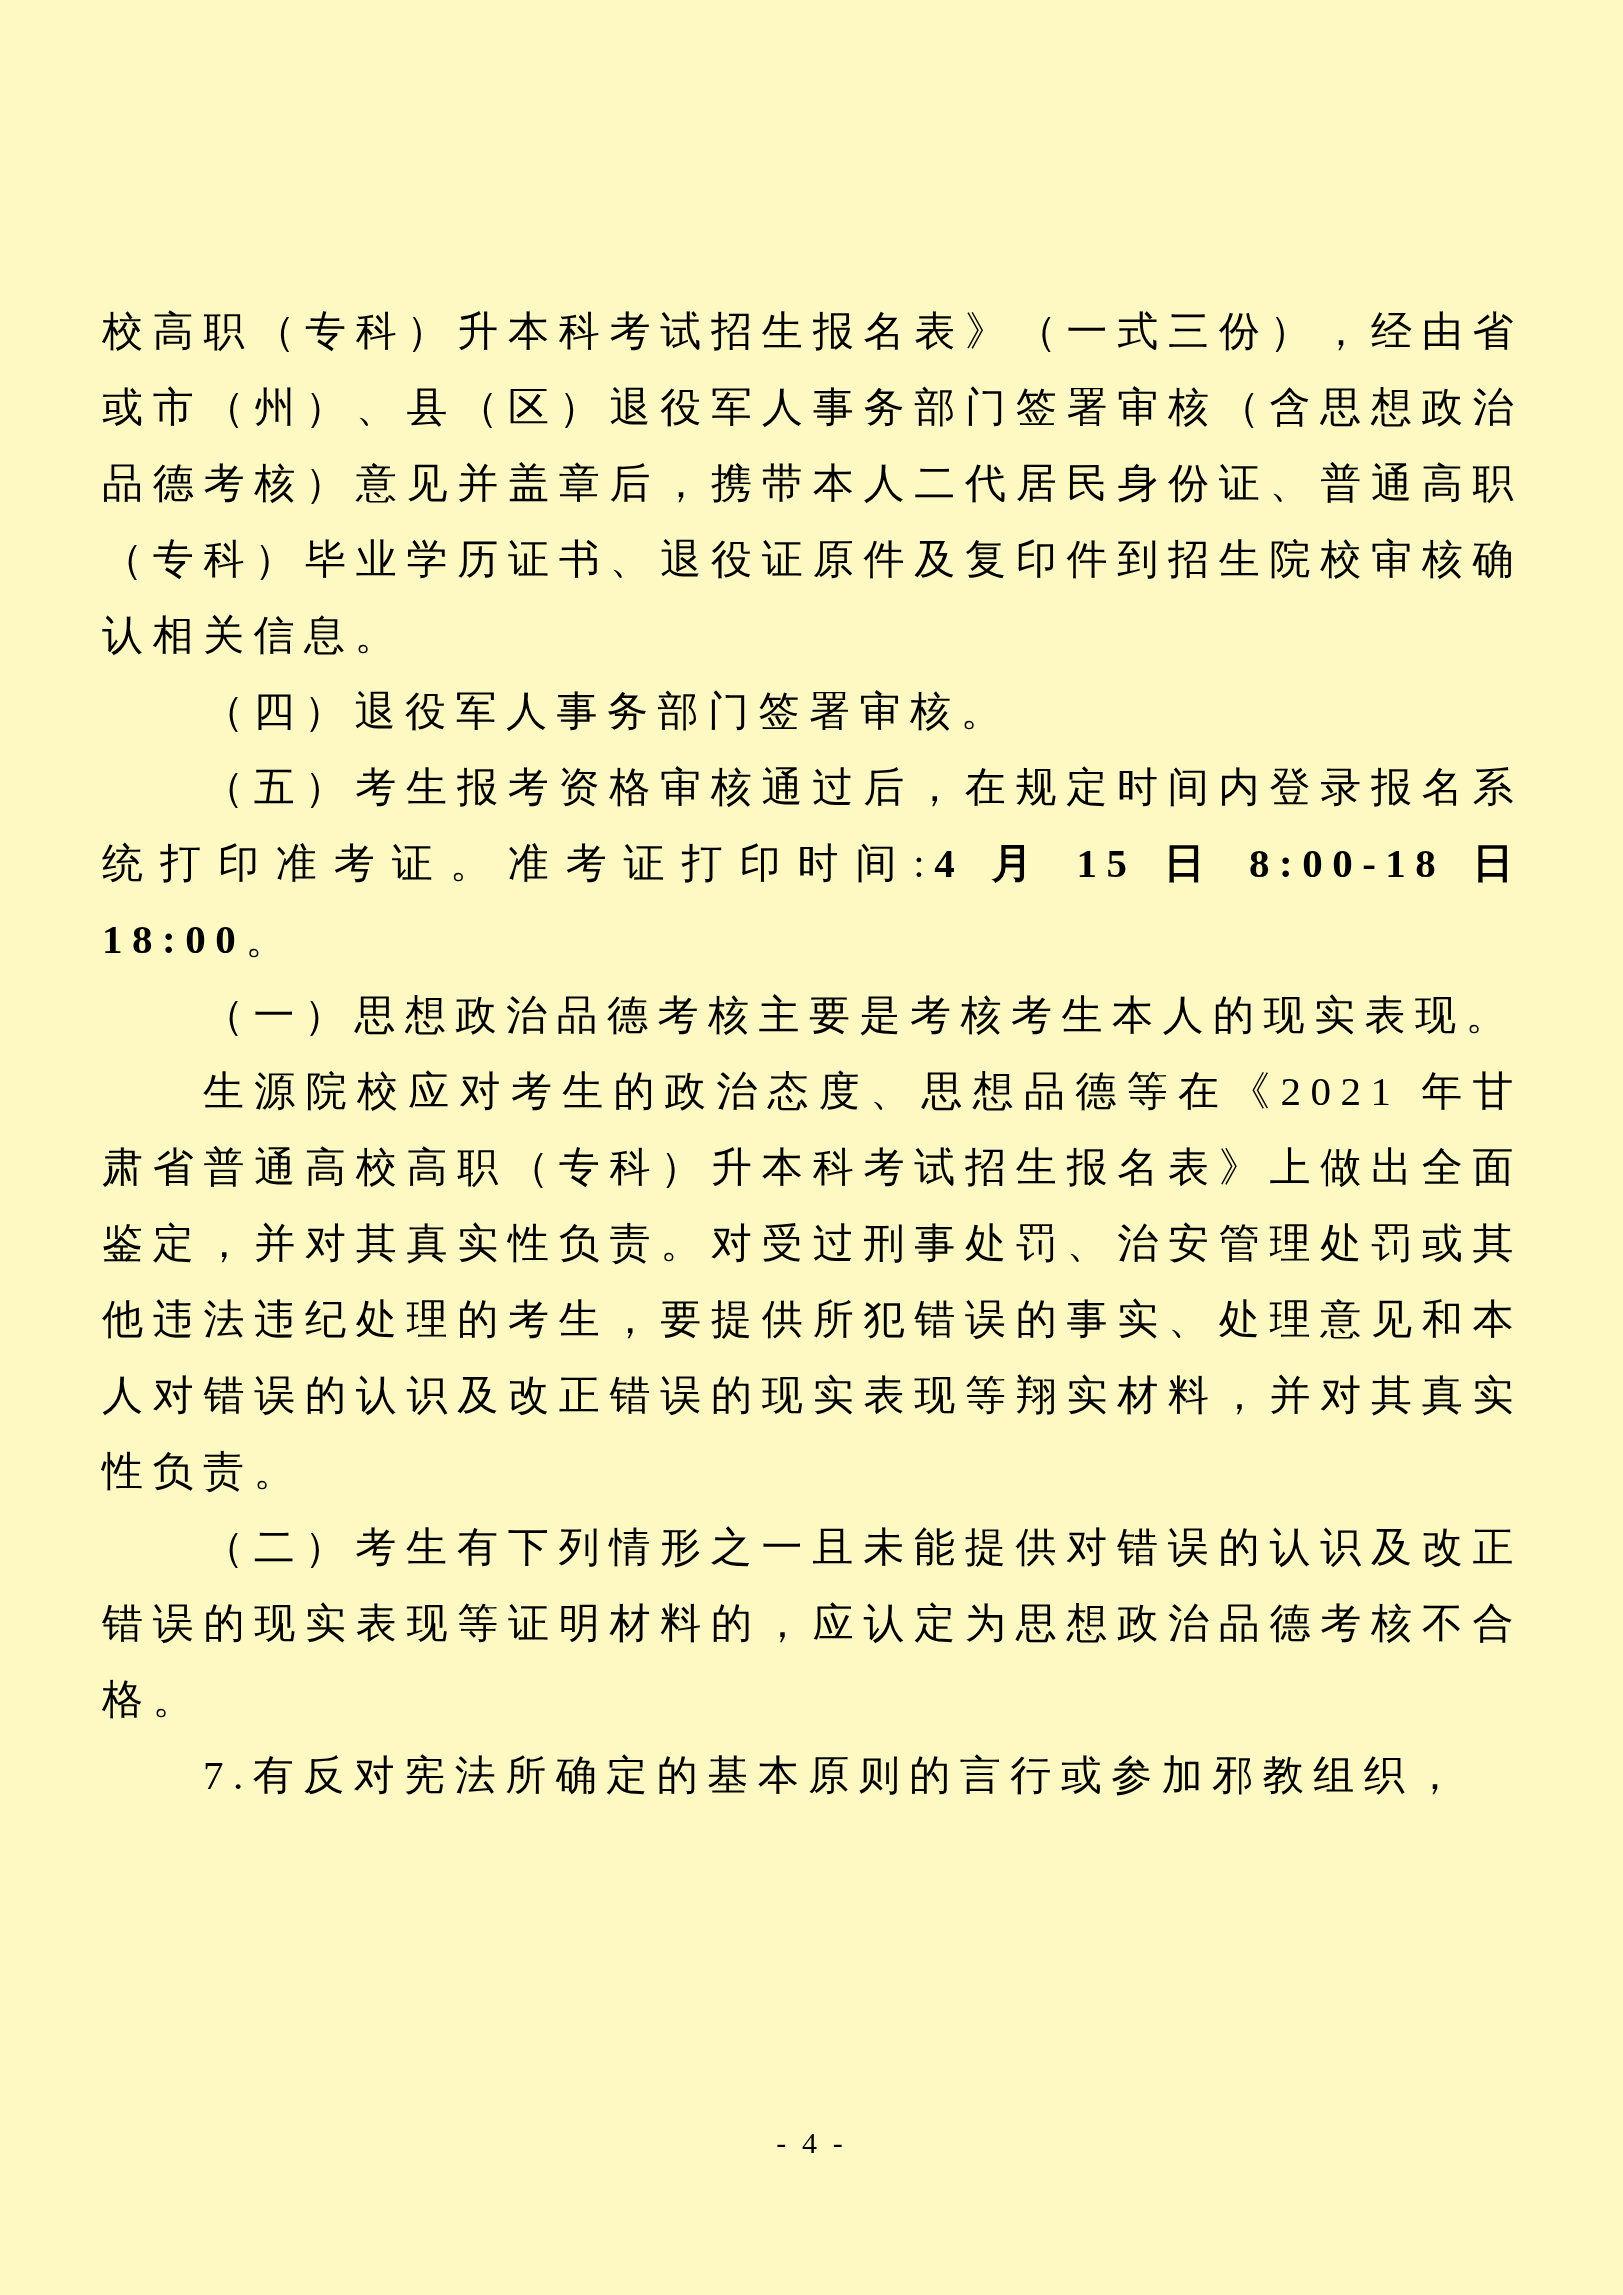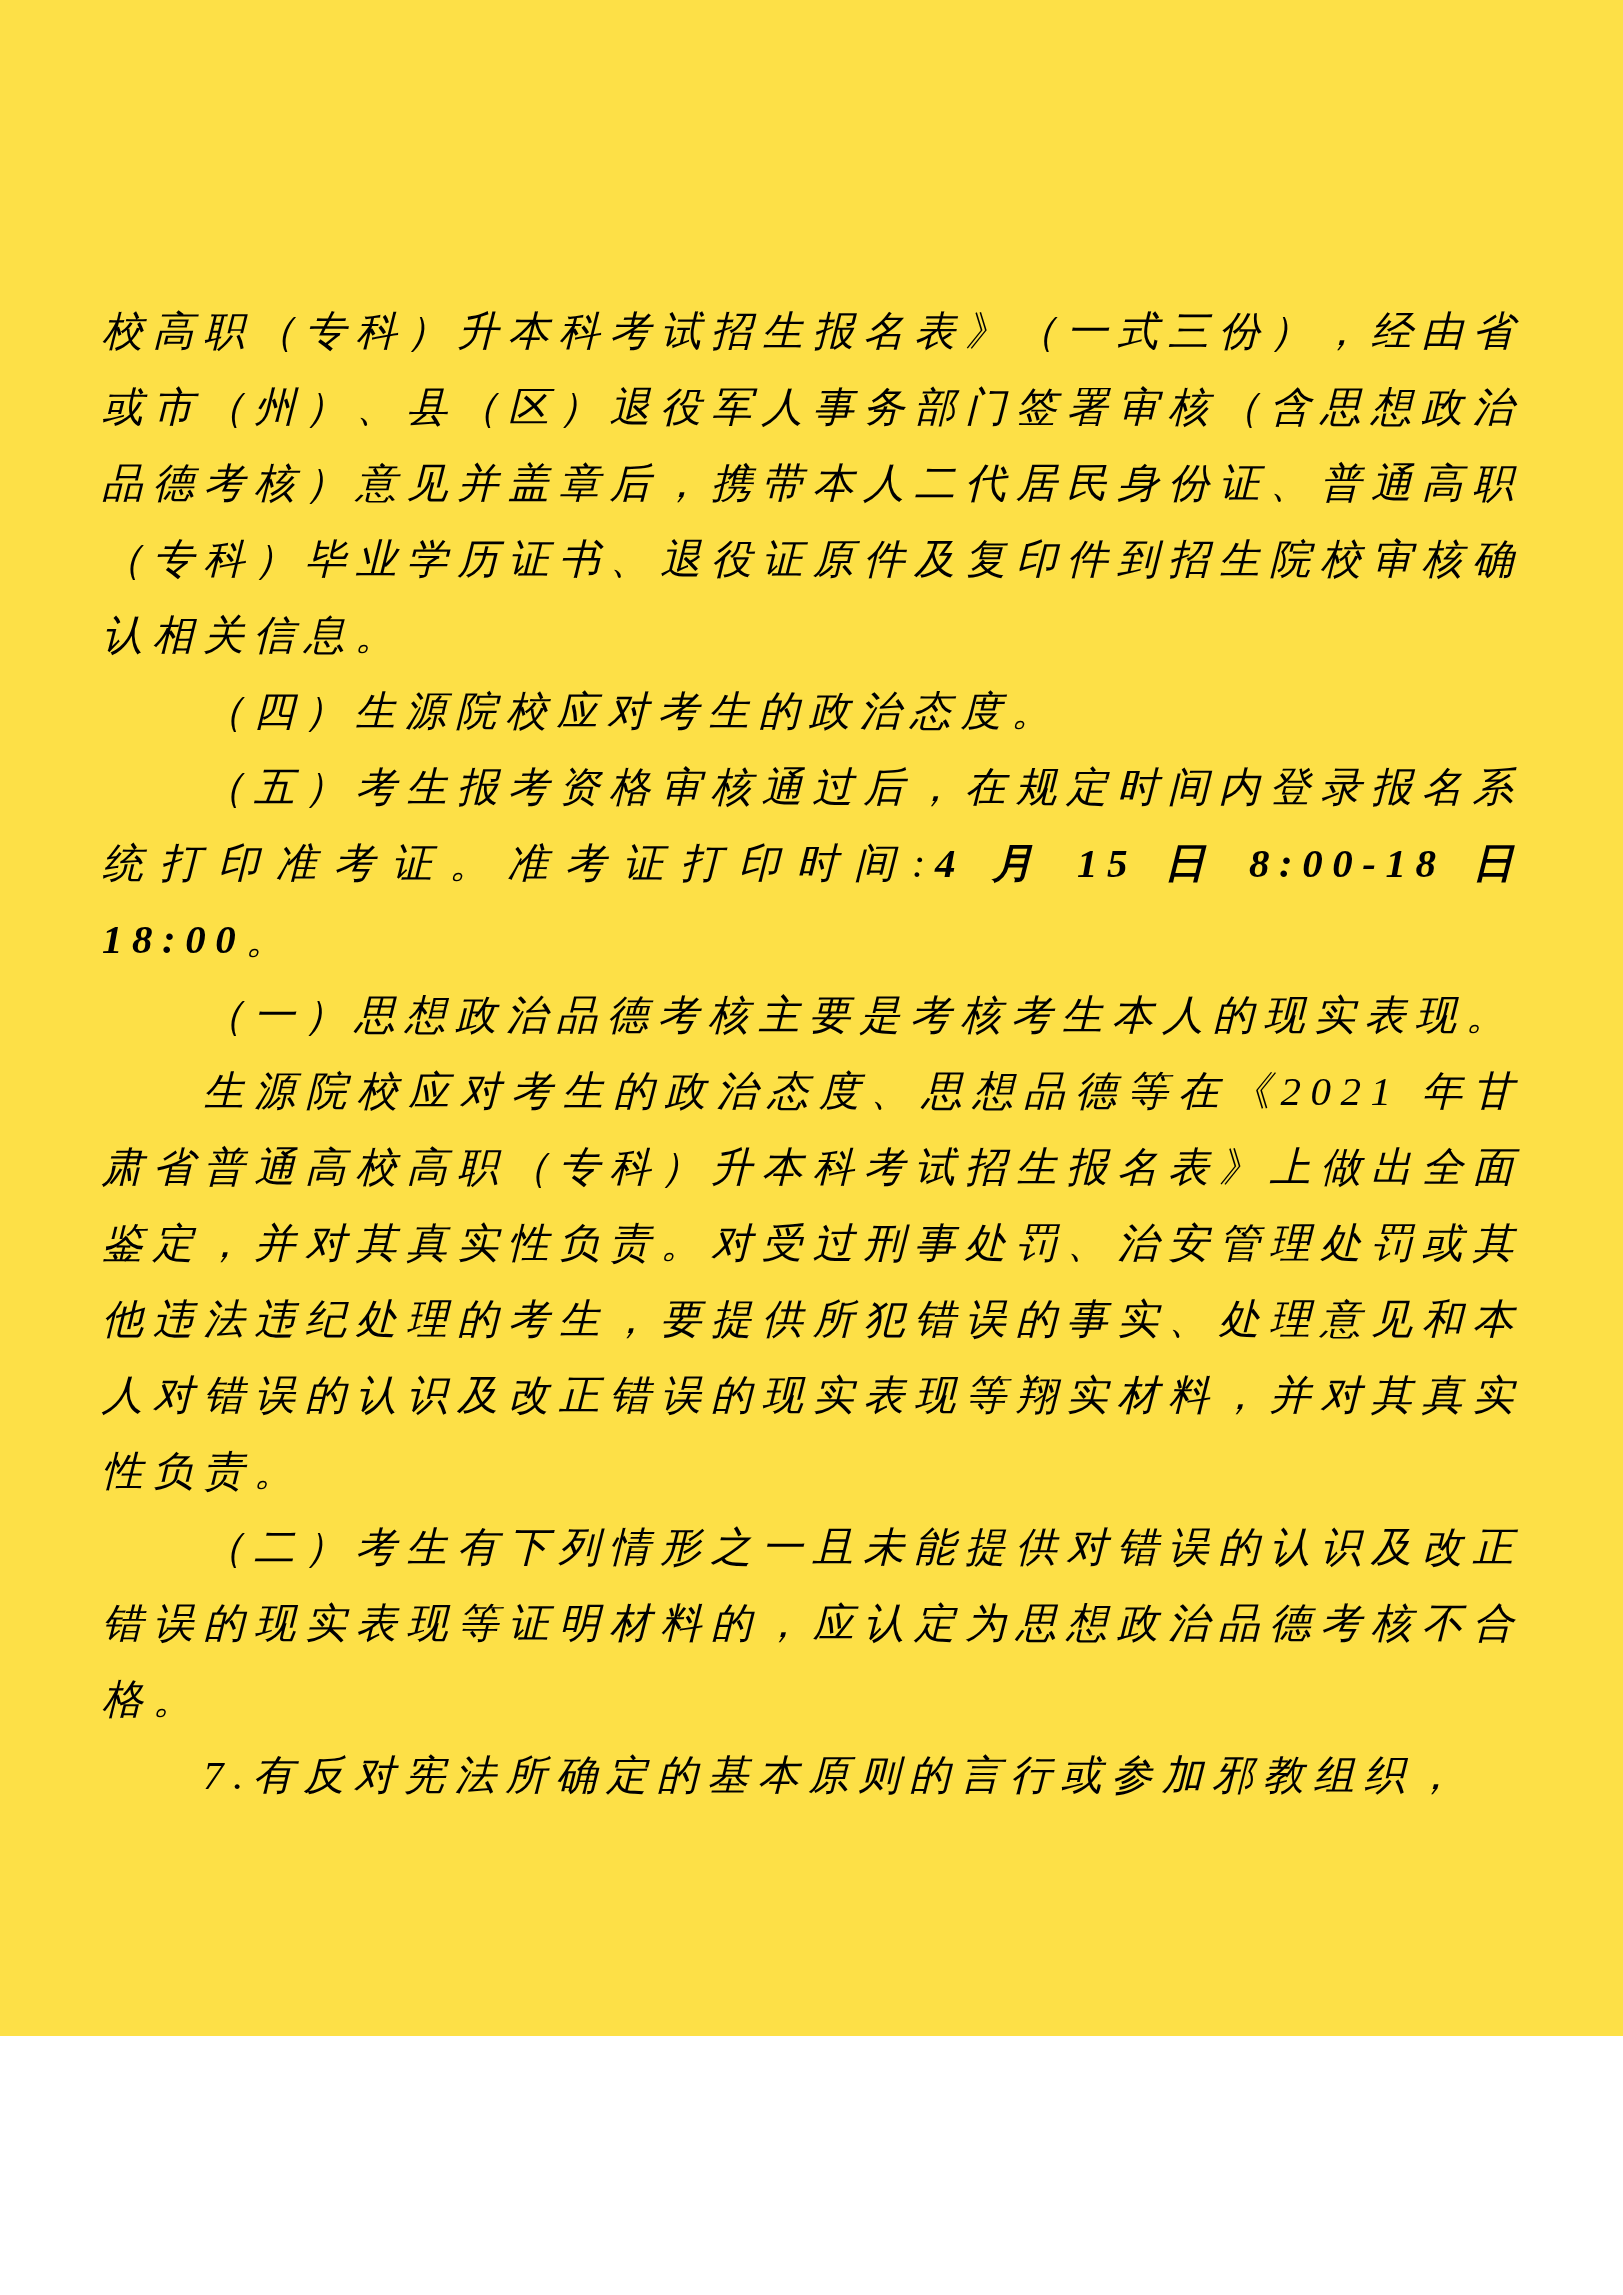--- a/index.html
+++ b/index.html
@@ -3,24 +3,23 @@
 <meta charset="utf-8">
 <style>
   html, body {
     margin: 0;
     padding: 0;
     background: #ffffff;
   }
   .page {
     position: relative;
     width: 1623px;
-    height: 2036px;
-    background: #fde047;
+    height: 2295px;
+    background: #fef9c3;
     overflow: hidden;
-    font-style: italic;
   }
   .content {
     position: absolute;
     left: 102px;
     top: 293px;
     width: 1421px;
     font-family: "Liberation Serif", "DejaVu Serif", serif;
     font-size: 41px;
     line-height: 76px;
     color: #000000;
@@ -54,21 +53,21 @@
     color: #000000;
     letter-spacing: 4.1px;
   }
 </style>
 </head>
 <body>
 
 <div class="page">
   <main class="content" id="paragraph-container">
       <p class="body"><span class="run">校高职（专科）升本科考试招生报名表》（一式三份），经由省或市（州）、县（区）退役军人事务部门签署审核（含思想政治品德考核）意见并盖章后，携带本人二代居民身份证、普通高职（专科）毕业学历证书、退役证原件及复印件到招生院校审核确认相关信息。</span></p>
-      <p class="body indent"><span class="run">（四）生源院校应对考生的政治态度。</span></p>
+      <p class="body indent"><span class="run">（四）退役军人事务部门签署审核。</span></p>
       <p class="body indent"><span class="run">（五）考生报考资格审核通过后，在规定时间内登录报名系统打印准考证。准考证打印时间:</span><span class="run-bold">4 月 15 日 8:00-18 日 18:00</span><span class="run">。</span></p>
       <p class="body indent"><span class="run">（一）思想政治品德考核主要是考核考生本人的现实表现。</span></p>
       <p class="body indent"><span class="run">生源院校应对考生的政治态度、思想品德等在《2021 年甘肃省普通高校高职（专科）升本科考试招生报名表》上做出全面鉴定，并对其真实性负责。对受过刑事处罚、治安管理处罚或其他违法违纪处理的考生，要提供所犯错误的事实、处理意见和本人对错误的认识及改正错误的现实表现等翔实材料，并对其真实性负责。</span></p>
       <p class="body indent"><span class="run">（二）考生有下列情形之一且未能提供对错误的认识及改正错误的现实表现等证明材料的，应认定为思想政治品德考核不合格。</span></p>
       <p class="body indent"><span class="run">7.有反对宪法所确定的基本原则的言行或参加邪教组织，</span></p>
     </main>
   <footer class="footer">
     <span>- 4 -</span>
   </footer>
 </div>

